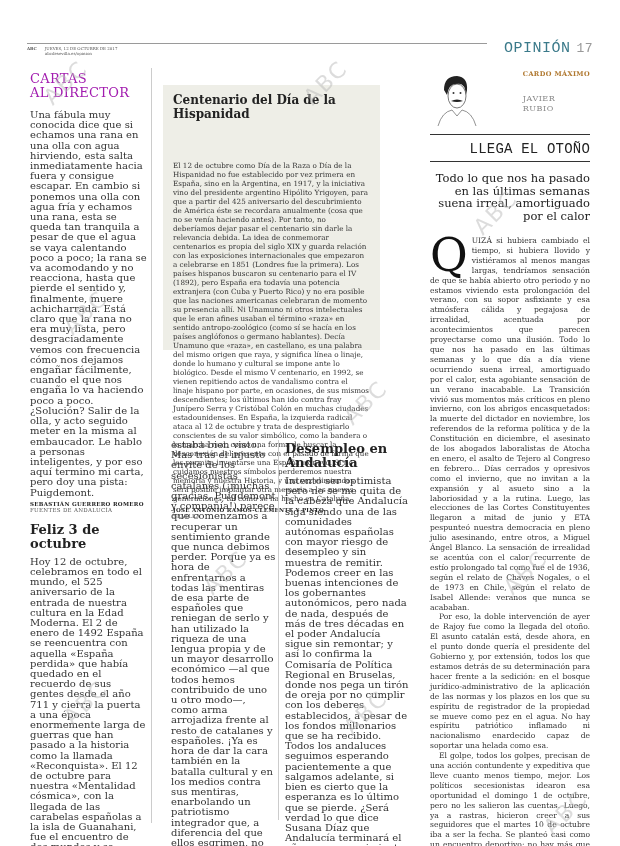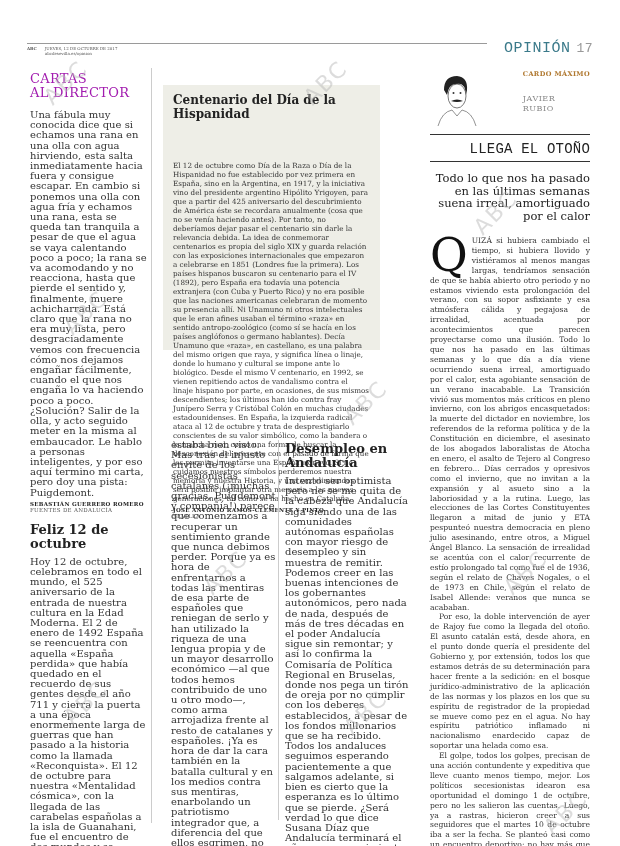--- a/index.html
+++ b/index.html
@@ -63,21 +63,21 @@
 <div class="abs col1">
   <div class="sec-title">
     <span>CARTAS</span><br><span>AL DIRECTOR</span>
   </div>
   <div>
     <div class="body">Una fábula muy conocida dice que si echamos una rana en una olla con agua hirviendo, esta salta inmediatamente hacia fuera y consigue escapar. En cambio si ponemos una olla con agua fría y echamos una rana, esta se queda tan tranquila a pesar de que el agua se vaya calentando poco a poco; la rana se va acomodando y no reacciona, hasta que pierde el sentido y, finalmente, muere achicharrada. Está claro que la rana no era muy lista, pero desgraciadamente vemos con frecuencia cómo nos dejamos engañar fácilmente, cuando el que nos engaña lo va haciendo poco a poco. ¿Solución? Salir de la olla, y acto seguido meter en la misma al embaucador. Le hablo a personas inteligentes, y por eso aquí termino mi carta, pero doy una pista: Puigdemont.</div>
     <div class="sig">SEBASTIÁN GUERRERO ROMERO</div>
     <div class="sigplace">FUENTES DE ANDALUCÍA</div>
   </div>
   <div>
-    <h3>Feliz 12 de octubre</h3>
+    <h3>Feliz 3 de octubre</h3>
     <div class="body">Hoy 12 de octubre, celebramos en todo el mundo, el 525 aniversario de la entrada de nuestra cultura en la Edad Moderna. El 2 de enero de 1492 España se reencuentra con aquella «España perdida» que había quedado en el recuerdo de sus gentes desde el año 711 y cierra la puerta a una época enormemente larga de guerras que han pasado a la historia como la llamada «Reconquista». El 12 de octubre para nuestra «Mentalidad cósmica», con la llegada de las carabelas españolas a la isla de Guanahani, fue el encuentro de dos mundos y se demostró que la tierra no solo era lo que los europeos, asiáticos y americanos conocían. El 12 de octubre de 1492 España marca el inicio del cambio de mentalidad de toda la raza humana, porque el hombre se da cuenta y comprende que lo que él llamaba tierra es un solo mundo y que esa tierra es única separada por mares que se pueden cruzar. Feliz 12 de octubre, España.</div>
 
   </div>
 
 </div>
 <div class="abs vrule"></div>
 
 <div class="abs box">
   <h3>Centenario del Día de la Hispanidad</h3>
   <div class="body">El 12 de octubre como Día de la Raza o Día de la Hispanidad no fue establecido por vez primera en España, sino en la Argentina, en 1917, y la iniciativa vino del presidente argentino Hipólito Yrigoyen, para que a partir del 425 aniversario del descubrimiento de América éste se recordara anualmente (cosa que no se venía haciendo antes). Por tanto, no deberíamos dejar pasar el centenario sin darle la relevancia debida. La idea de conmemorar centenarios es propia del siglo XIX y guarda relación con las exposiciones internacionales que empezaron a celebrarse en 1851 (Londres fue la primera). Los países hispanos buscaron su centenario para el IV (1892), pero España era todavía una potencia extranjera (con Cuba y Puerto Rico) y no era posible que las naciones americanas celebraran de momento su presencia allí. Ni Unamuno ni otros intelectuales que le eran afines usaban el término «raza» en sentido antropo-zoológico (como sí se hacía en los países anglófonos o germano hablantes). Decía Unamuno que «raza», en castellano, es una palabra del mismo origen que raya, y significa línea o linaje, donde lo humano y cultural se impone ante lo biológico. Desde el mismo V centenario, en 1992, se vienen repitiendo actos de vandalismo contra el linaje hispano por parte, en ocasiones, de sus mismos descendientes; los últimos han ido contra fray Junípero Serra y Cristóbal Colón en muchas ciudades estadounidenses. En España, la izquierda radical ataca al 12 de octubre y trata de desprestigiarlo conscientes de su valor simbólico, como la bandera o la marcha real, como una forma de buscar la desconexión del presente con el pasado de forma que les permita inventarse una España ex novo. Si no cuidamos nuestros símbolos perderemos nuestra memoria y nuestra Historia, y una vez eliminados será posible implantar otra memoria a las nuevas generaciones, tal como se ha hecho en Cataluña.</div>

